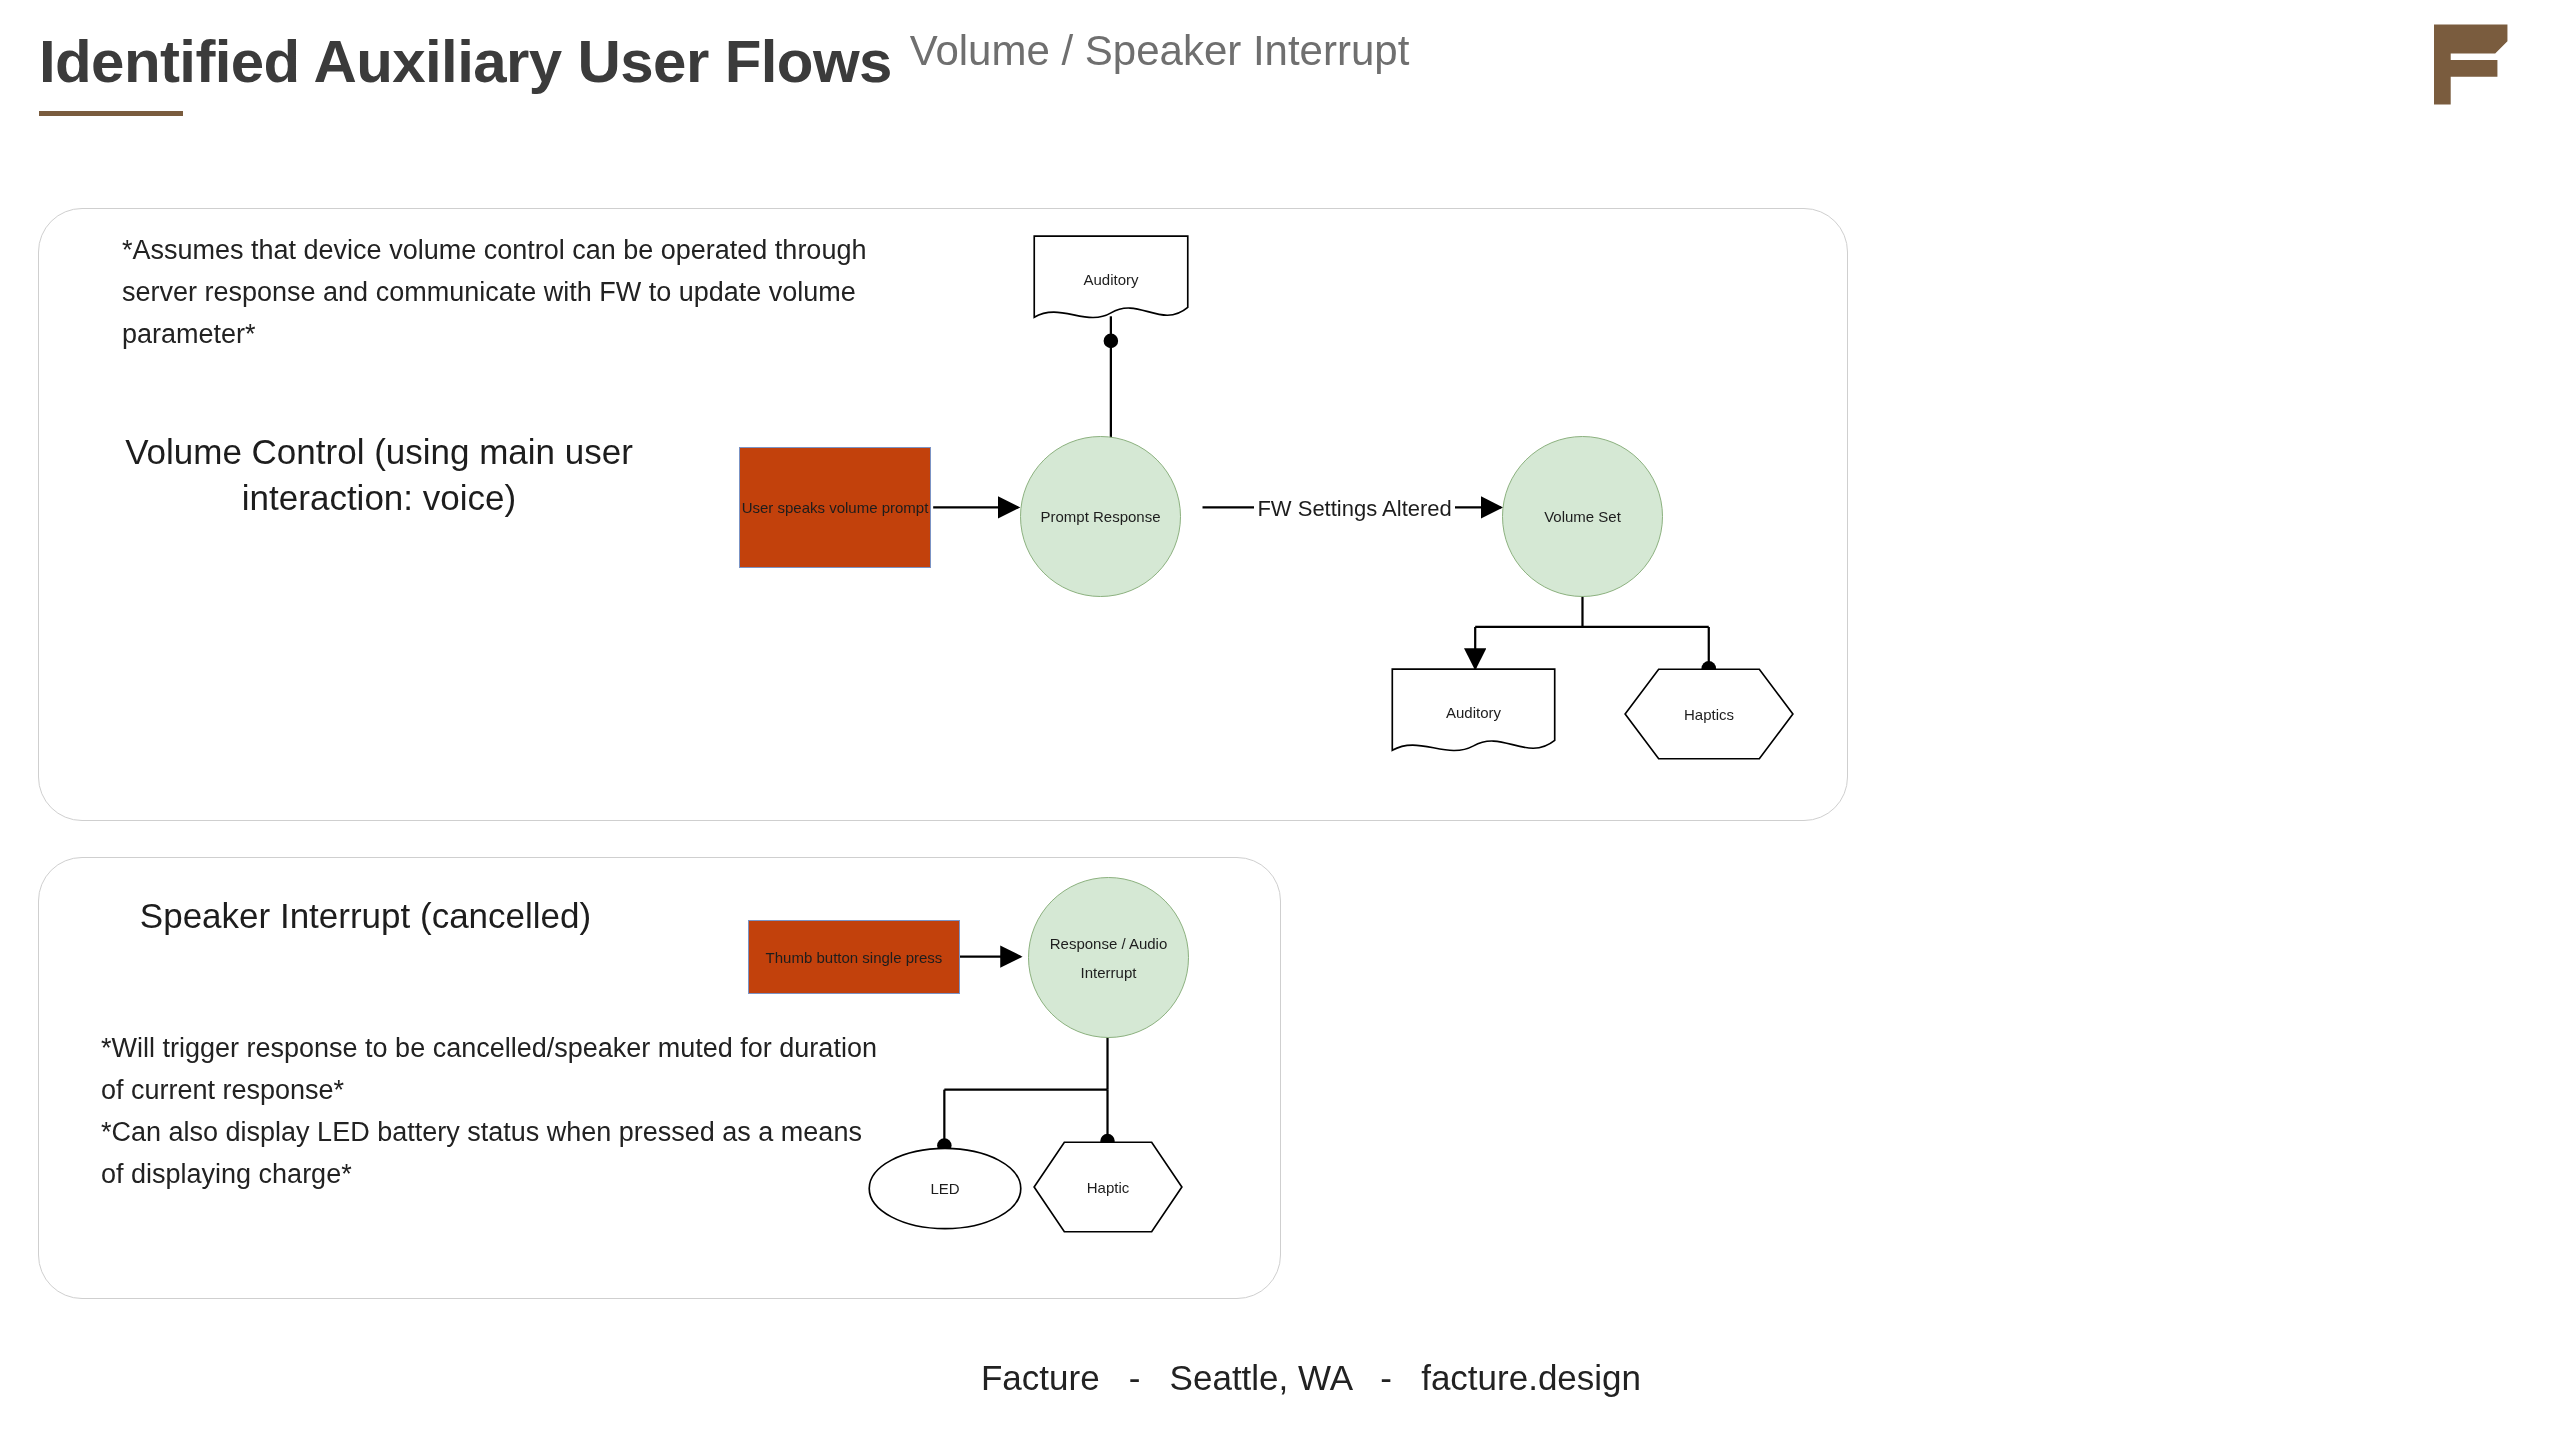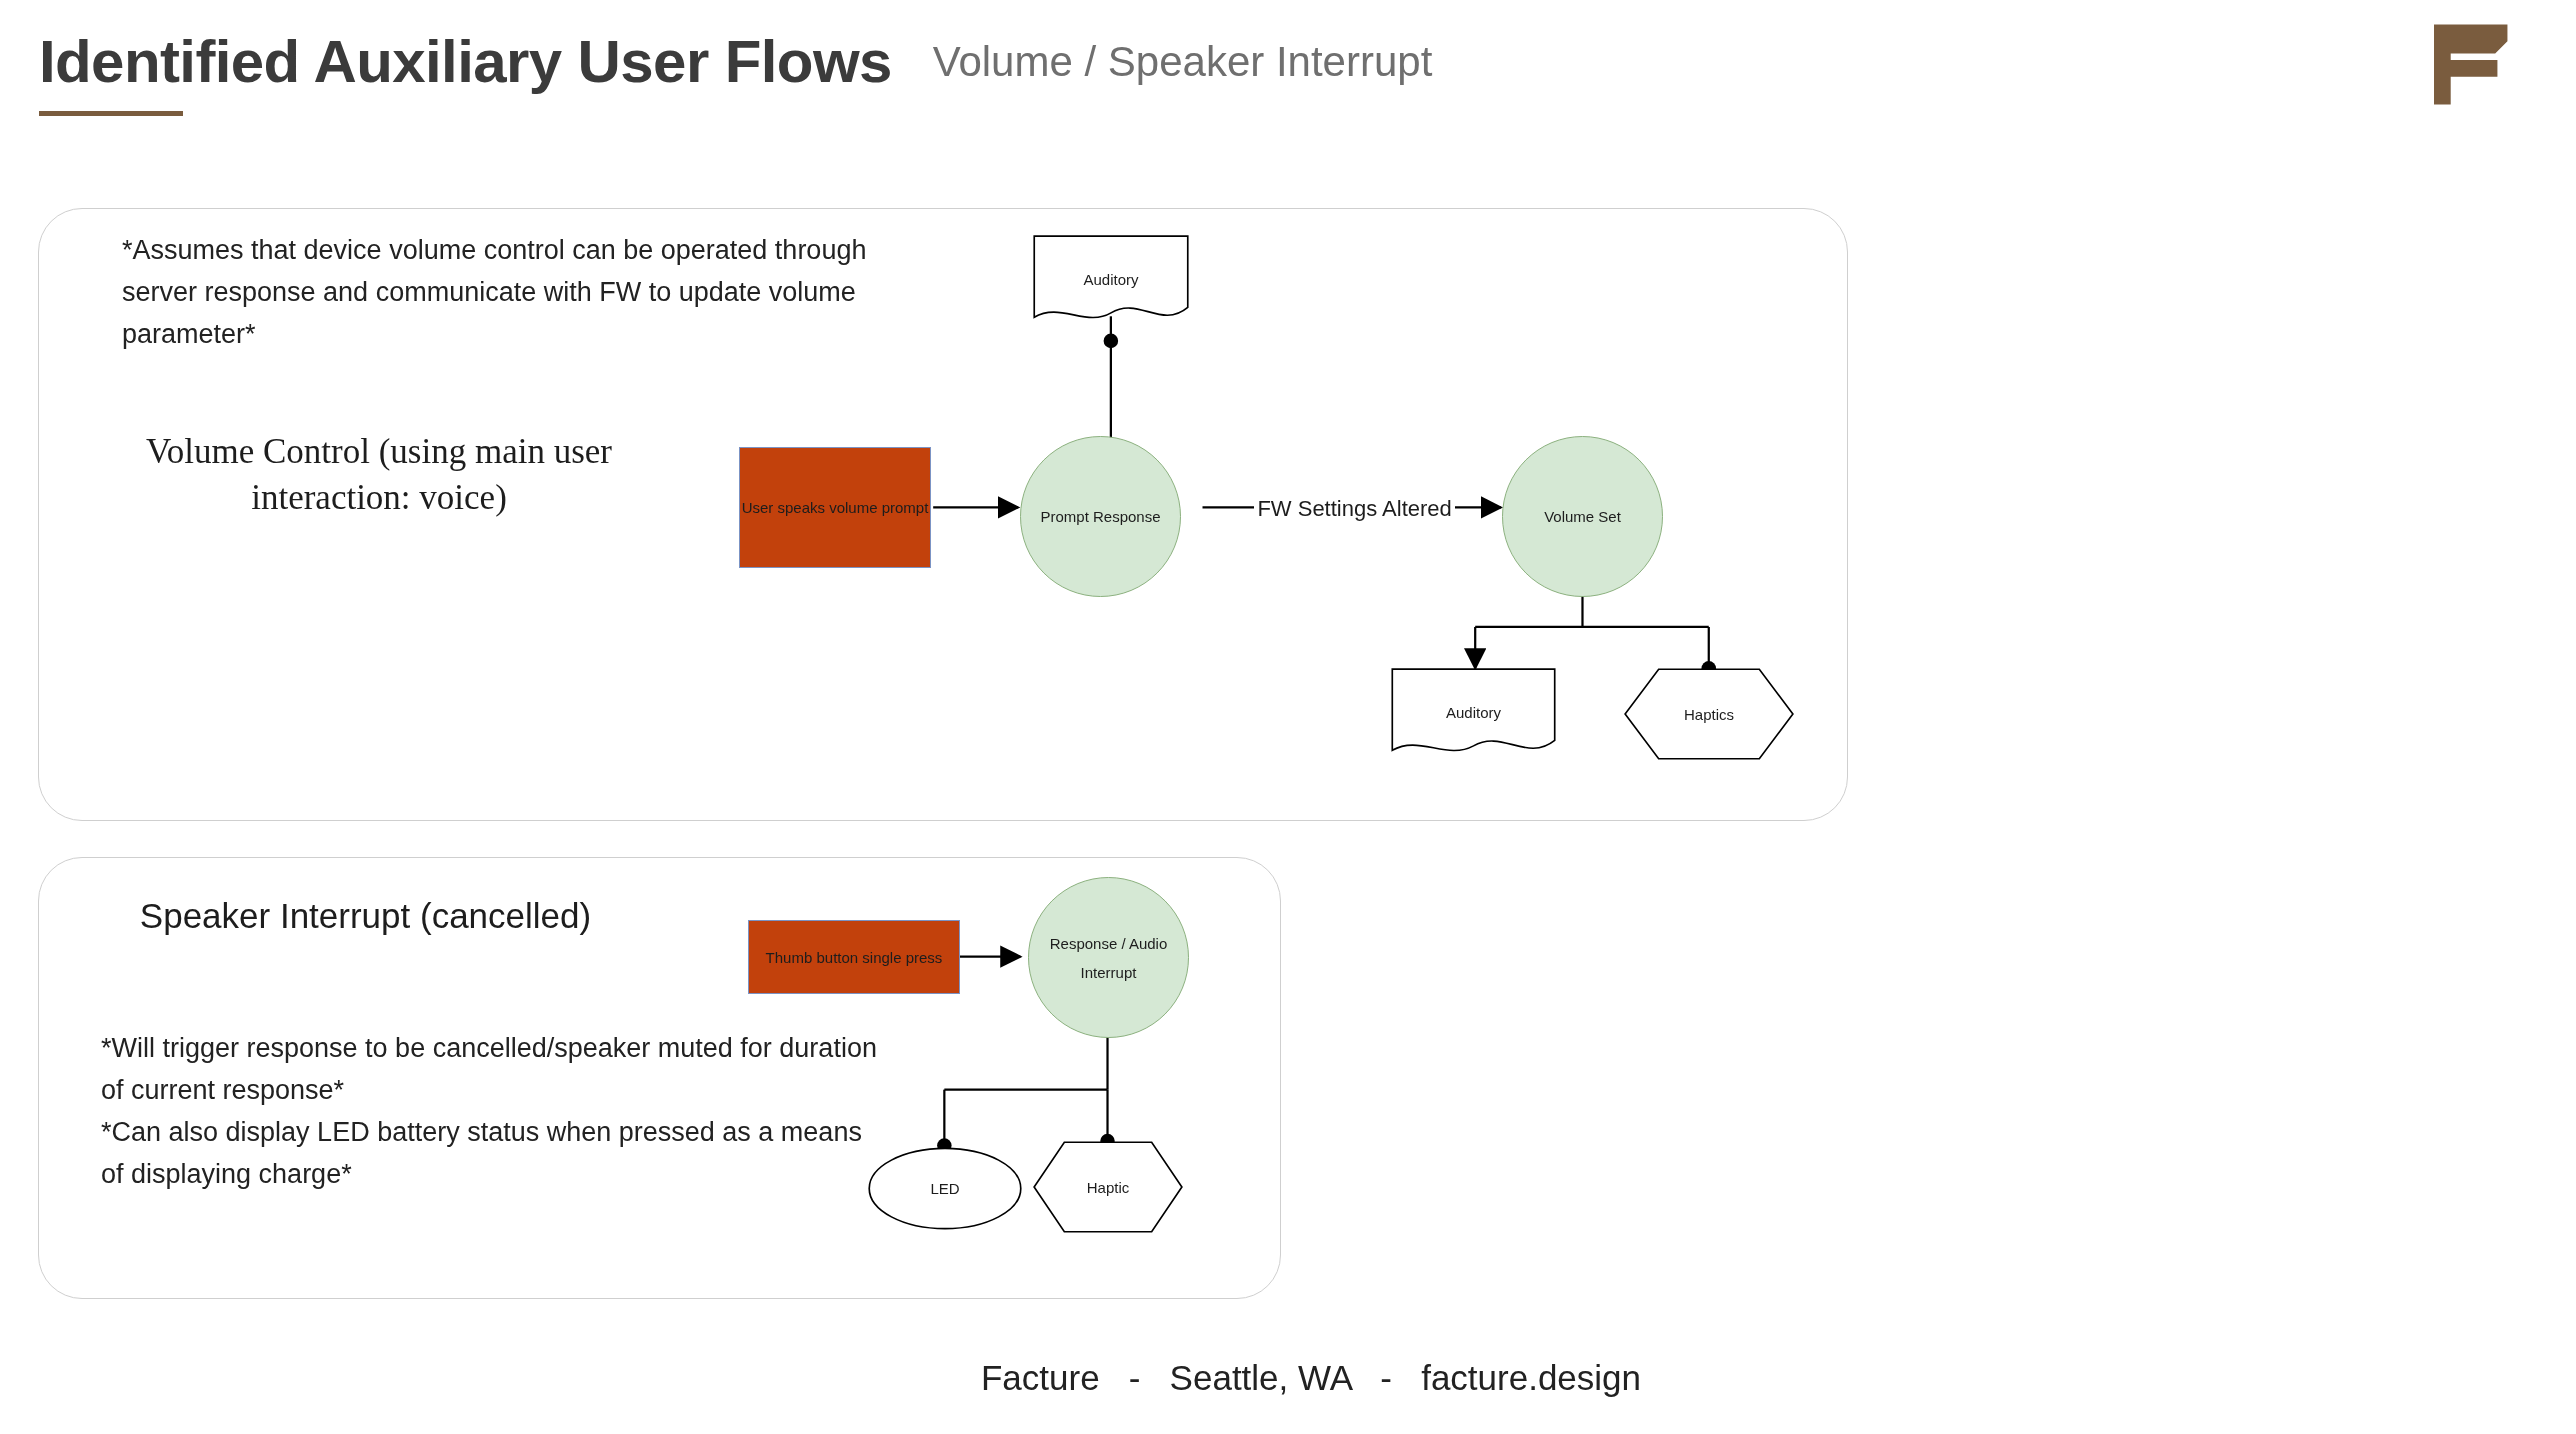--- a/index.html
+++ b/index.html
@@ -19,22 +19,22 @@
   
   #header {
     position: absolute;
     left: 39px;
     top: 27px;
     width: 2347px;
     height: 112px;
   }
   #title-row {
     display: flex;
-    align-items: center;
-    gap: 41px;
+    align-items: flex-start;
+    gap: 18px;
   }
   #page-title {
     font-size: 60px;
     font-weight: bold;
     color: #3b3b3b;
     letter-spacing: -0.6px;
     white-space: nowrap;
   }
   #page-subtitle {
     font-size: 42px;
@@ -87,21 +87,21 @@
   }
   .section-heading {
     position: absolute;
     font-size: 35px;
     line-height: 46px;
     color: #1d1d1d;
     text-align: center;
   }
 
   #note-volume { left: 122px; top: 229px; width: 749px; }
-  #heading-volume { left: 66px; top: 429px; width: 626px; font-family: Liberation Serif, serif; }
+  #heading-volume { left: 66px; top: 429px; width: 626px; }
 
   #heading-speaker { left: 139px; top: 893px; width: 453px; }
   #note-speaker { left: 101px; top: 1027px; width: 782px; }
 
   
   .node {
     position: absolute;
     box-sizing: border-box;
     display: flex;
     align-items: center;

